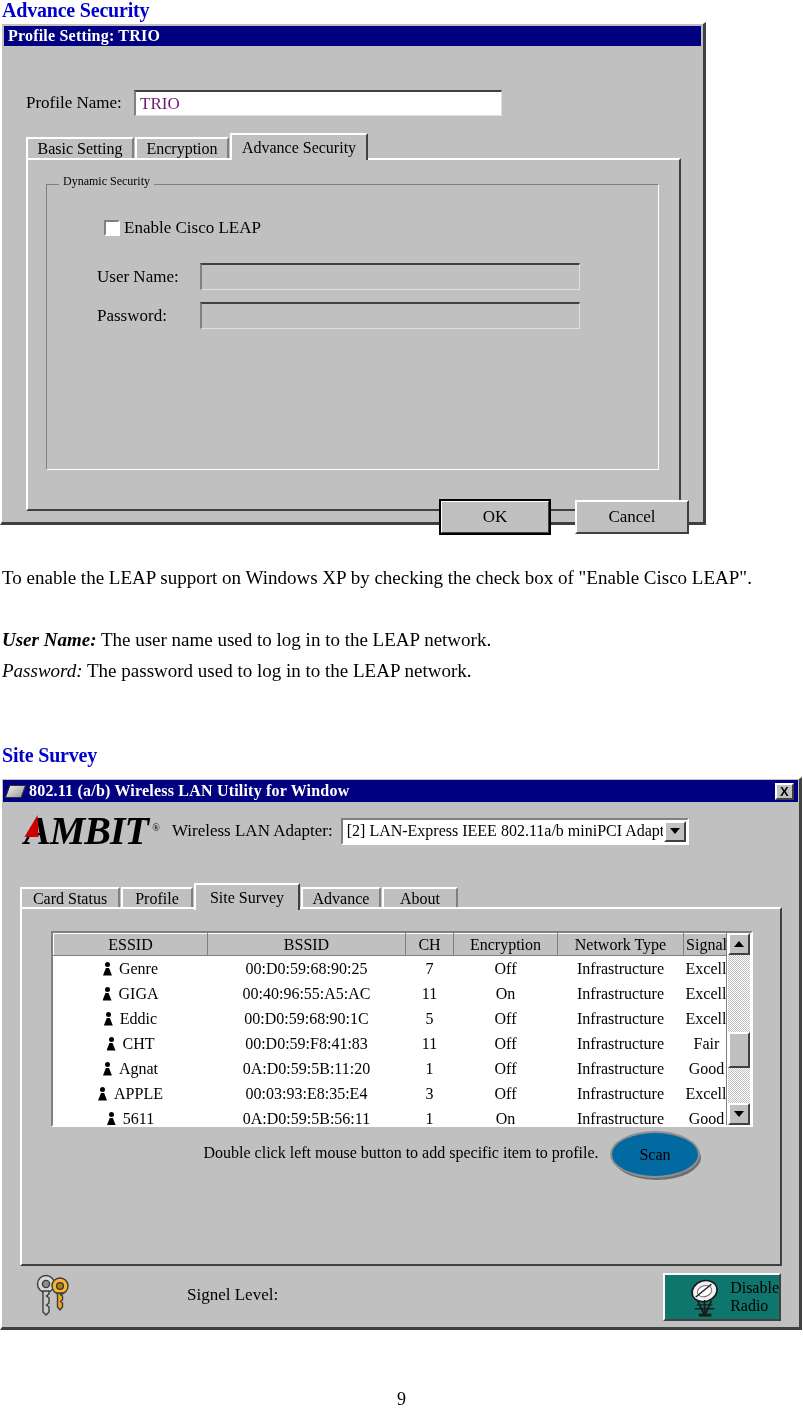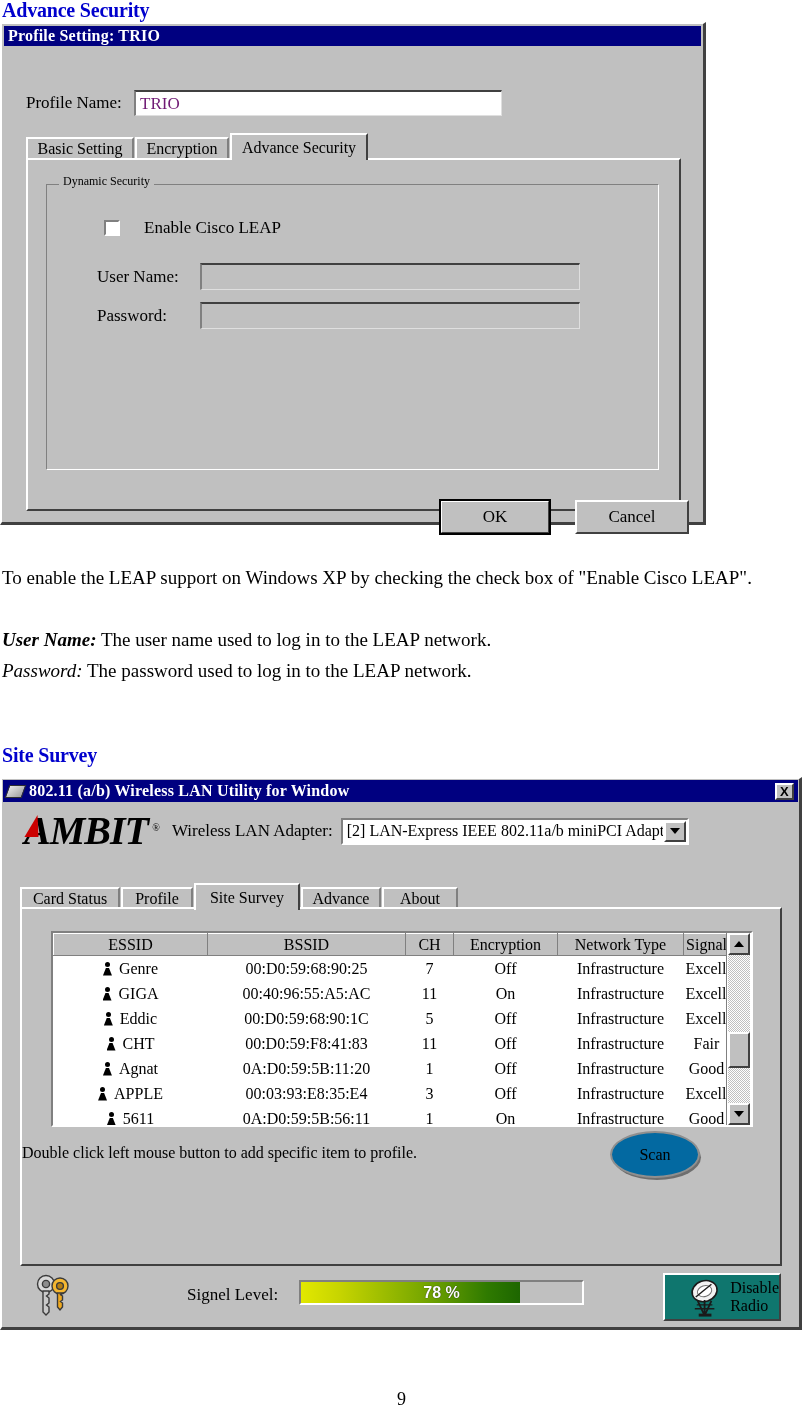--- a/index.html
+++ b/index.html
@@ -251,21 +251,21 @@
   }
   #sb-thumb{
     position:absolute;left:0;width:22px;height:36px;top:52%;
     background:#c0c0c0;
     border-top:2px solid #ffffff;border-left:2px solid #ffffff;
     border-right:2px solid #404040;border-bottom:2px solid #404040;
     box-sizing:border-box;
   }
 
   #hint{
-    position:absolute;left:0;top:235px;width:100%;
+    position:absolute;left:0;top:235px;width:100%;text-align:center;
     font-family:"Liberation Serif",serif;font-size:16px;color:#000;
   }
   #scanbtn{
     position:absolute;left:588px;top:222px;width:90px;height:47px;
     border:2px solid #8f8f8f;border-radius:50%;
     background:#0369a1;
     box-shadow:2px 3px 0 -1px #6e6e6e;
     display:flex;align-items:center;justify-content:center;
     font-family:"Liberation Serif",serif;font-size:16px;color:#000;
     box-sizing:border-box;
@@ -328,21 +328,21 @@
     <div class="tabstrip">
       <div class="tab" style="left:0px;width:108px;">Basic Setting</div>
       <div class="tab" style="left:109px;width:94px;">Encryption</div>
       <div class="tab active" style="left:204px;width:138px;">Advance Security</div>
     </div>
 
     <div class="panel">
       <div class="group">
         <span class="glabel">Dynamic Security</span>
 
-        <div style="position:absolute;left:57px;top:33px;display:flex;align-items:center;gap:24px;">
+        <div style="position:absolute;left:57px;top:33px;display:flex;align-items:center;gap:4px;">
           <span class="chk"></span>
           <span class="lbl">Enable Cisco LEAP</span>
         </div>
 
         <div style="position:absolute;left:50px;top:78px;display:flex;align-items:center;">
           <span class="lbl" style="width:103px;">User Name:</span>
           <span class="txtbox disabled" style="width:380px;height:27px;"></span>
         </div>
 
         <div style="position:absolute;left:50px;top:117px;display:flex;align-items:center;">
@@ -514,24 +514,20 @@
         <circle cx="16" cy="13" r="3.6" fill="#8d8d8d"></circle>
         <path d="M13 20 L13 41 L16 44 L19 41 L19 36 L16.5 34 L19 32 L19 27 L16.5 25 L19 23 L19 20 Z" fill="#c9c9c9"></path>
         <circle cx="30" cy="15" r="8" fill="#f5b731"></circle>
         <circle cx="30" cy="15" r="3.4" fill="#b57d10"></circle>
         <path d="M27.5 22 L27.5 36 L30 39 L32.5 36 L32.5 32 L30.5 30.5 L32.5 29 L32.5 25 L30.5 23.6 L32.5 22 Z" fill="#f0a91f"></path>
       </g>
     </svg>
 
     <div id="siglabel">Signel Level:</div>
 
-    <div id="sigbar">
-      <div id="sigfill" style="width: 78%;"></div>
-      <div id="sigtext">78 %</div>
-    </div>
 
     <div id="radiobtn">
       <svg width="40" height="40" viewBox="0 0 40 40">
         <ellipse cx="19" cy="14" rx="13" ry="10.5" fill="#f2f2f2" stroke="#1a1a1a" stroke-width="1.6" transform="rotate(-18 19 14)"></ellipse>
         <ellipse cx="19" cy="14" rx="7.5" ry="5.5" fill="#ffffff" stroke="#6f6f6f" stroke-width="1" transform="rotate(-18 19 14)"></ellipse>
         <line x1="10" y1="20" x2="26" y2="7" stroke="#1a1a1a" stroke-width="1.4"></line>
         <path d="M12 24 L19 39 M26 24 L19 39 M19 23 L19 39" stroke="#1a1a1a" stroke-width="1.8" fill="none"></path>
         <path d="M9 32 L29 32 M11 28 L27 28" stroke="#1a1a1a" stroke-width="1.4"></path>
         <rect x="13" y="37" width="13" height="3" fill="#1a1a1a"></rect>
       </svg>

